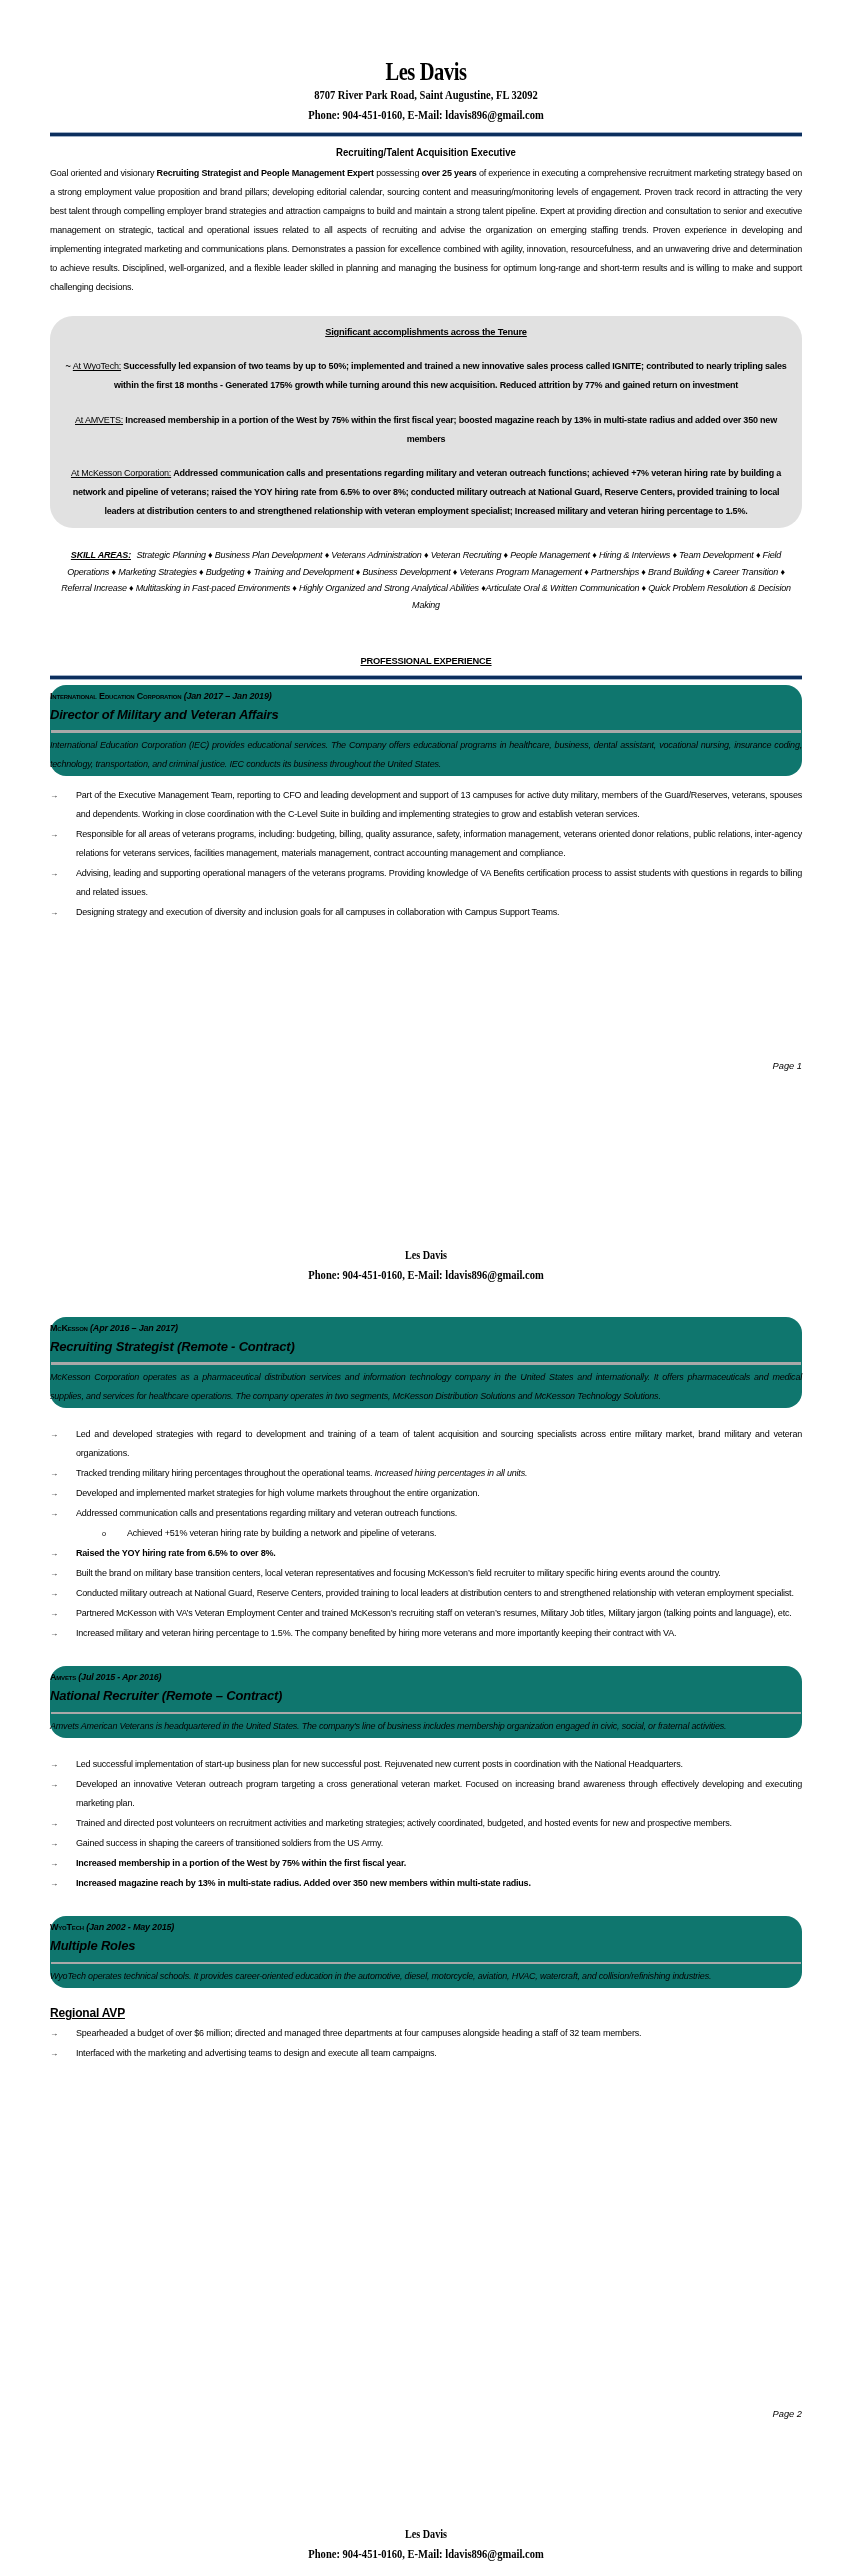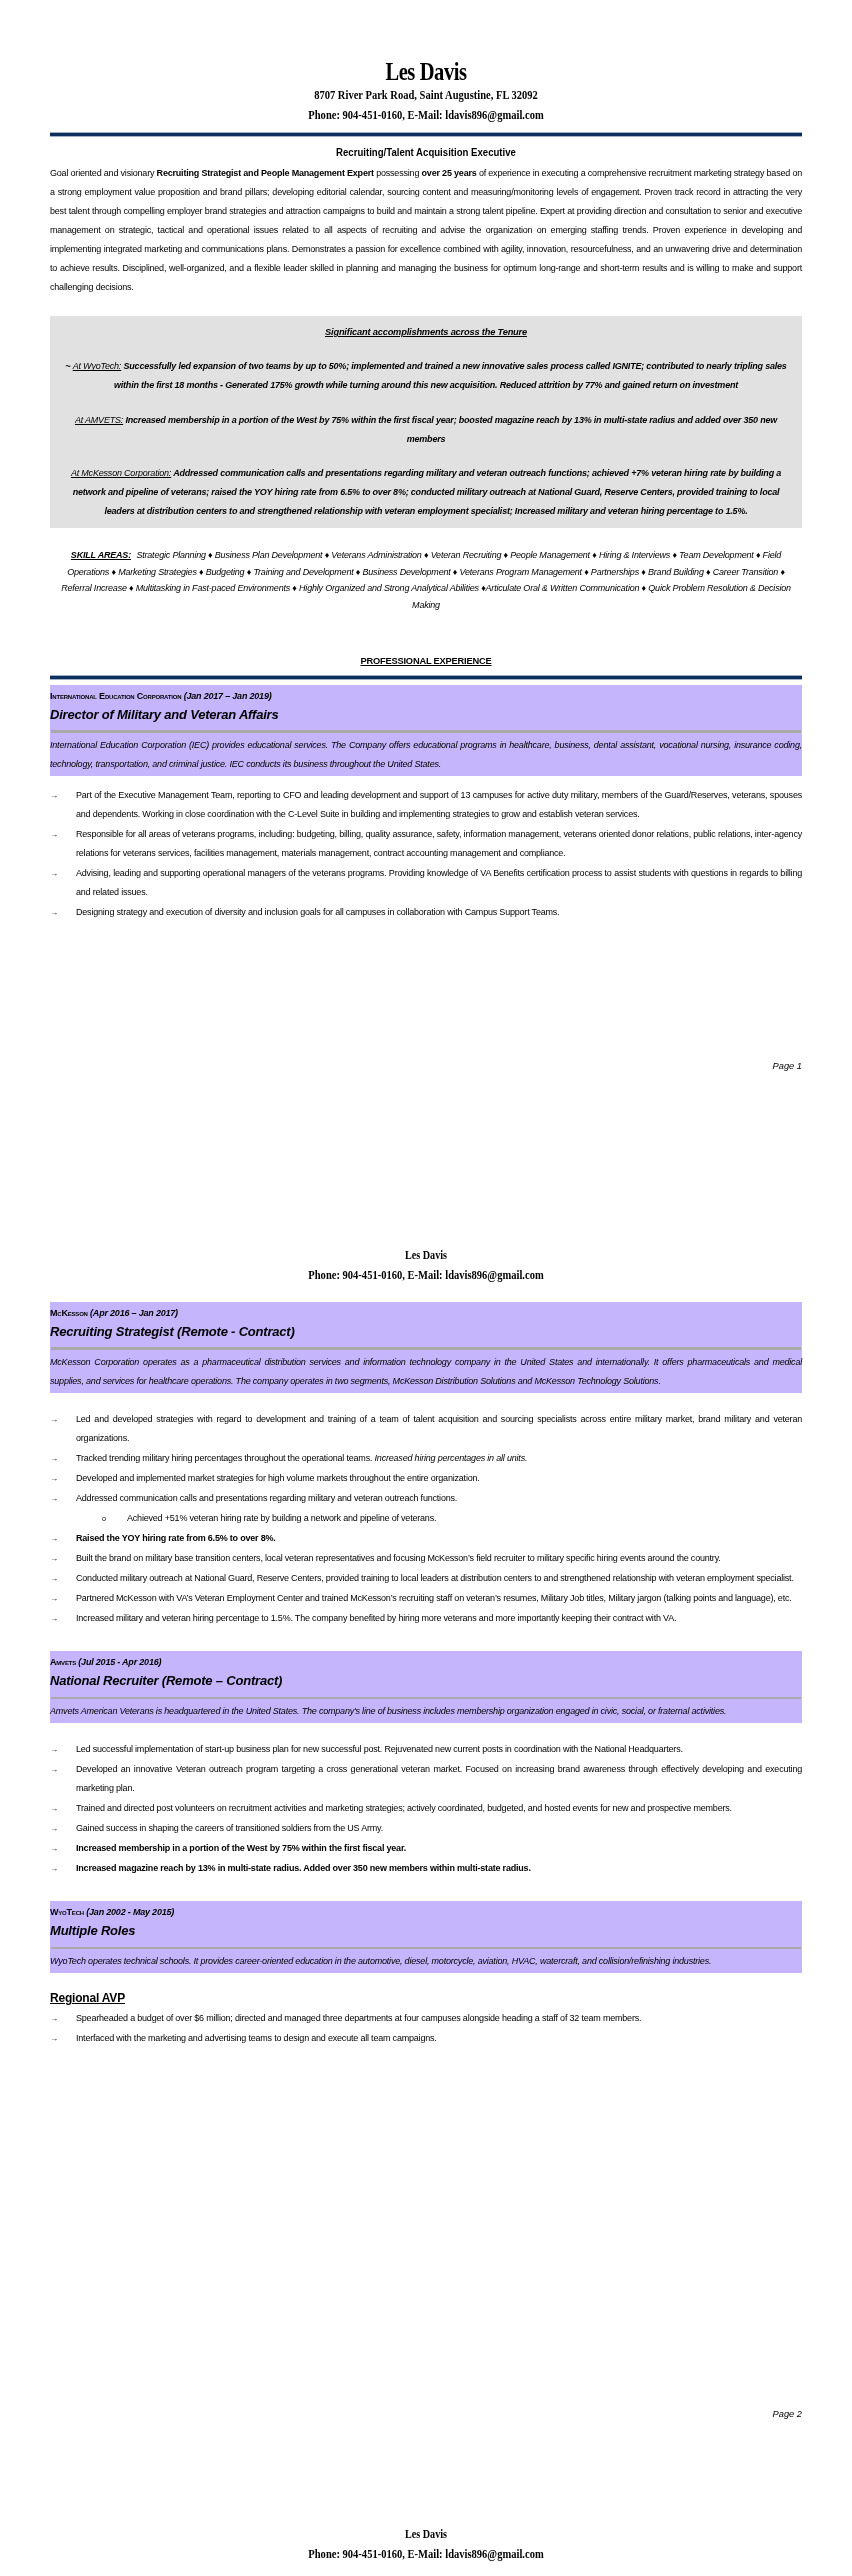--- a/index.html
+++ b/index.html
@@ -14,33 +14,33 @@
   .hdr-line { font-family: "Liberation Serif", serif; font-weight: bold; text-align: center; font-size: 12.4px; line-height: 19.6px; transform: scaleX(0.85); }
   .small-name { font-family: "Liberation Serif", serif; font-weight: bold; text-align: center; font-size: 12.4px; line-height: 19.6px; transform: scaleX(0.82); }
 
   .rule-blue { height: 3.1px; background: #0c2f5e; border-top: 0.5px solid #9fb0c6; border-bottom: 0.5px solid #9fb0c6; margin: 5.2px 0; }
   .page1 .rule-blue.top { margin-top: 7.2px; }
 
   .title-main { text-align: center; font-weight: bold; font-size: 11.3px; line-height: 17.5px; margin-top: 6.2px; transform: scaleX(0.85); }
   .summary { font-size: 9px; line-height: 19px; text-align: justify; margin-top: 3.1px; letter-spacing: -0.2px; }
   .summary b { font-weight: bold; }
 
-  .accom { background: #e1e1e1; margin-top: 18.5px; padding: 7.2px 9.3px 4.1px; text-align: center; font-style: italic; font-weight: bold; font-size: 9px; line-height: 19px; letter-spacing: -0.2px; }
+  .accom { background: #e1e1e1; margin-top: 18.5px; padding: 7.2px 9.3px 4.1px; text-align: center; font-weight: bold; font-size: 9px; line-height: 19px; letter-spacing: -0.2px; border-radius: 23px; }
   .accom .acc-title { text-decoration: underline; font-size: 9.3px; }
   .accom p { margin: 0 0 15.5px 0; }
   .accom p:last-child { margin-bottom: 2.1px; }
   .accom .lead { text-decoration: underline; font-weight: normal; }
 
   .skills { text-align: center; font-style: italic; font-size: 9px; line-height: 16.5px; margin-top: 19.6px; padding: 0 4.1px; letter-spacing: -0.2px; }
   .skills .skills-label { font-weight: bold; text-decoration: underline; font-style: italic; margin-right: 3.1px; }
 
   .sec-title { text-align: center; font-weight: bold; font-size: 9.3px; line-height: 15.5px; margin-top: 10.3px; letter-spacing: -0.2px; }
   .sec-gap-lg { margin-top: 41px; text-decoration: underline; }
 
-  .job-box { background: #c4b5fd; padding: 2.1px 0 2.1px 0; margin-top: 5.2px; }
+  .job-box { background: #0f766e; padding: 2.1px 0 2.1px 0; margin-top: 5.2px; border-radius: 16px; }
   .job-box .company { font-size: 9px; line-height: 18.5px; font-weight: bold; letter-spacing: -0.2px; }
   .job-box .company .sc { font-variant: small-caps; }
   .job-box .company .dates { font-style: italic; }
   .job-box .role { font-size: 13px; line-height: 18.5px; font-weight: bold; font-style: italic; letter-spacing: -0.2px; }
   .job-box .rule-grey { height: 2.1px; background: #a9a9a9; margin: 6.2px 1px 3.1px; }
   .job-box .desc { font-size: 9px; line-height: 19px; font-style: italic; text-align: justify; letter-spacing: -0.2px; }
 
   ul.arrows { list-style: none; margin: 10.3px 0 0 0; padding: 0; }
   ul.arrows li { position: relative; padding-left: 26px; font-size: 9px; line-height: 19px; text-align: justify; margin-bottom: 1px; letter-spacing: -0.2px; }
   ul.arrows li .arrow { position: absolute; left: 0; top: 0; font-size: 8.2px; }
@@ -95,21 +95,21 @@
     <li><span class="arrow">→</span><span>Designing strategy and execution of diversity and inclusion goals for all campuses in collaboration with Campus Support Teams.</span></li>
   </ul>
 
   <div class="page-num">Page 1</div>
 </div>
 
 <div class="page page2">
   <div class="small-name">Les Davis</div>
   <div class="hdr-line">Phone: 904-451-0160, E-Mail: ldavis896@gmail.com</div>
 
-  <div class="job-box" style="margin-top:17px">
+  <div class="job-box" style="margin-top:32px">
     <div class="company"><span class="sc">McKesson</span> <span class="dates">(Apr 2016 – Jan 2017)</span></div>
     <div class="role">Recruiting Strategist (Remote - Contract)</div>
     <div class="rule-grey"></div>
     <div class="desc">McKesson Corporation operates as a pharmaceutical distribution services and information technology company in the United States and internationally. It offers pharmaceuticals and medical supplies, and services for healthcare operations. The company operates in two segments, McKesson Distribution Solutions and McKesson Technology Solutions.</div>
   </div>
 
   <ul class="arrows" style="margin-top:17.5px">
     <li><span class="arrow">→</span><span>Led and developed strategies with regard to development and training of a team of talent acquisition and sourcing specialists across entire military market, brand military and veteran organizations.</span></li>
     <li><span class="arrow">→</span><span>Tracked trending military hiring percentages throughout the operational teams. </span><span class="it">Increased hiring percentages in all units.</span></li>
     <li><span class="arrow">→</span><span>Developed and implemented market strategies for high volume markets throughout the entire organization.</span></li>

